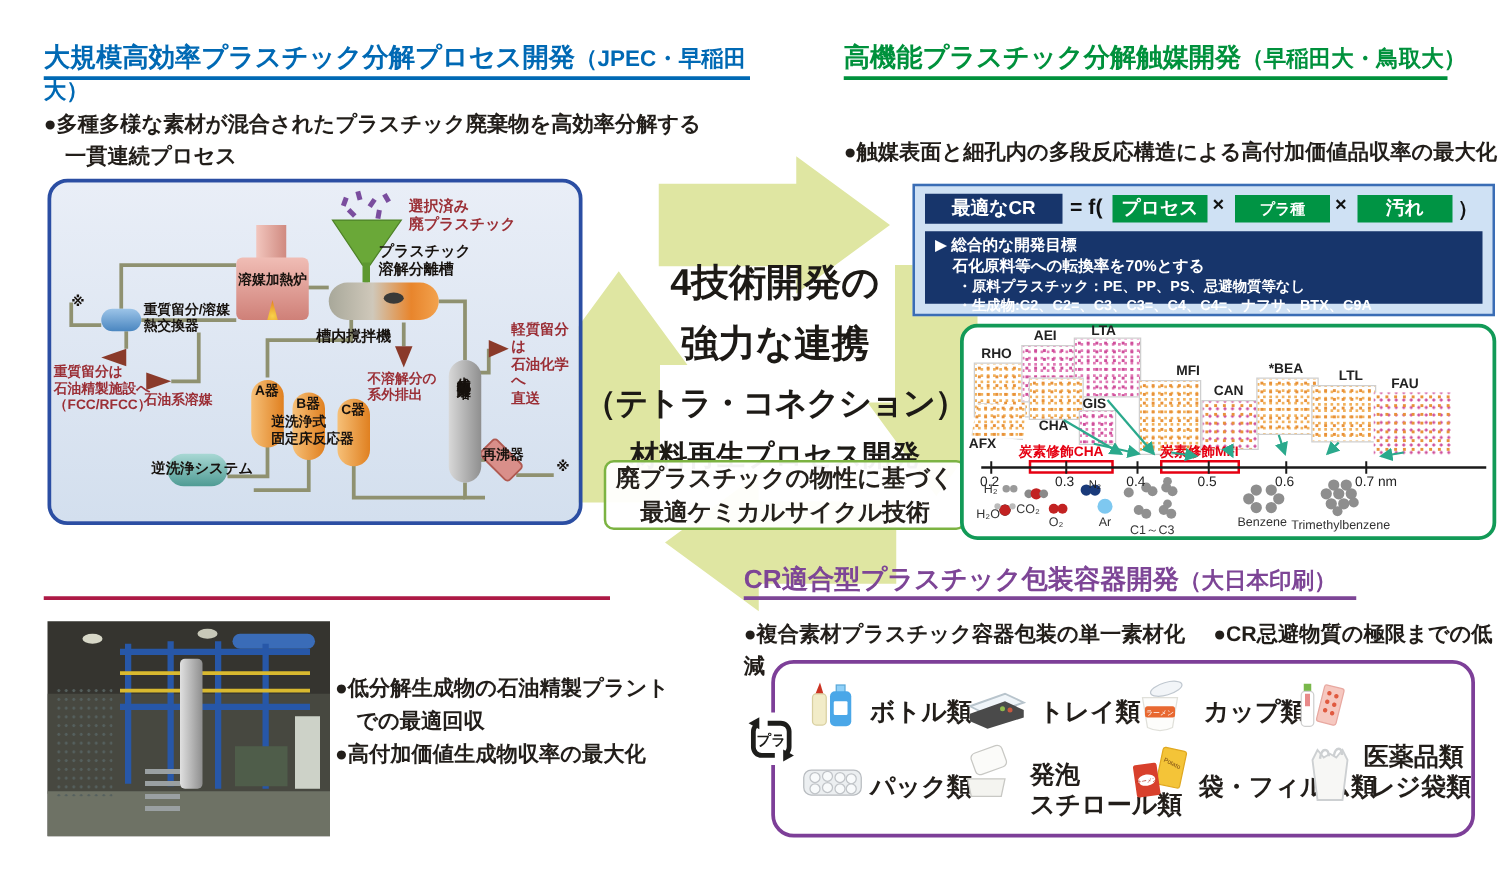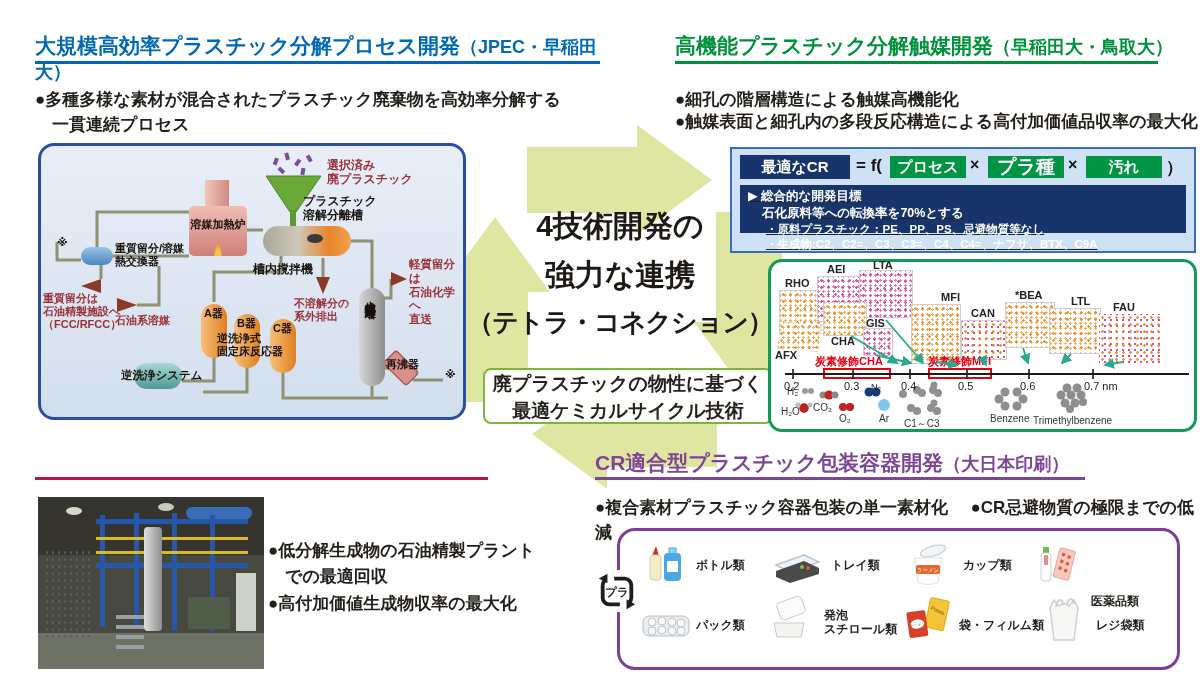--- a/index.html
+++ b/index.html
@@ -14,21 +14,21 @@
   .dl{font-size:11px;font-weight:bold;color:#17120e;line-height:1.2;}
   .dr{color:#9b2f36;}
   .zlab{font-size:11px;font-weight:bold;color:#222;}
   .tick{font-size:11px;color:#222;}
   .mlab{font-size:10px;color:#333;}
   .zs{position:absolute;background-color:#fff;border:1px solid #cfcfcf;}
   .zs-o{background-image:radial-gradient(circle,#e8923a 1.1px,rgba(0,0,0,0) 1.5px),radial-gradient(circle,#f2b25c 1px,rgba(0,0,0,0) 1.4px);background-size:7px 7px,5px 5px;background-position:0 0,3px 2px;}
   .zs-m{background-image:radial-gradient(circle,#cf4f9b 1.1px,rgba(0,0,0,0) 1.5px),radial-gradient(circle,#e07ab5 1px,rgba(0,0,0,0) 1.4px);background-size:7px 7px,5px 5px;background-position:0 0,3px 2px;}
   .zs-x{background-image:radial-gradient(circle,#e8923a 1.1px,rgba(0,0,0,0) 1.5px),radial-gradient(circle,#cf4f9b 1px,rgba(0,0,0,0) 1.4px);background-size:7px 7px,6px 6px;background-position:0 0,3px 3px;}
   .vessel{position:absolute;border-radius:13px;background:linear-gradient(90deg,#f6c078,#e08020);}
-  .cell-label{font-size:12px;font-weight:bold;color:#221e1a;line-height:1.2;}
+  .cell-label{font-size:20px;font-weight:bold;color:#221e1a;line-height:1.2;}
   .goal-line{color:#fff;font-weight:bold;}
   svg{display:block;}
 </style>
 </head>
 <body>
 
 <div id="stage">
 
   <svg class="abs" style="left:442px;top:117px;" width="360" height="380" viewBox="0 0 360 380">
     <g transform="translate(180,190)" fill="#dfe6a2">
@@ -129,41 +129,41 @@
 石油化学へ
 直送</span>
     <span class="abs dl" style="left:345px;top:212px;">再沸器</span>
     <span class="abs dl" style="left:404px;top:222px;">※</span>
   </div>
 
   <div class="abs" style="left:455px;top:206px;width:330px;text-align:center;color:#1d1a16;">
     <div style="font-size:30px;font-weight:bold;margin-bottom:8px;">4技術開発の</div>
     <div style="font-size:30px;font-weight:bold;margin-bottom:9px;">強力な連携</div>
     <div style="font-size:26px;font-weight:bold;margin-bottom:9px;letter-spacing:-1px;">（テトラ・コネクション）</div>
+    <div style="font-size:23px;font-weight:bold;">材料再生プロセス開発</div>
   </div>
   <div class="abs pre" style="left:483px;top:368px;width:290px;height:56px;background:rgba(255,255,255,0.95);border:2px solid #7cb342;border-radius:8px;box-sizing:border-box;font-size:19px;font-weight:bold;text-align:center;line-height:1.4;padding-top:1px;color:#25211c;">廃プラスチックの物性に基づく
 最適ケミカルサイクル技術</div>
 
   <div class="abs" style="left:675px;top:32px;width:520px;color:#00913c;">
     <span class="ttl">高機能プラスチック分解触媒開発</span><span class="org">（早稲田大・鳥取大）</span>
   </div>
   <div class="abs rule" style="left:675px;top:61px;width:483px;background:#00913c;"></div>
-  <div class="abs bul" style="left:675px;top:88px;">●細孔の階層構造による触媒高機能化</div>
   <div class="abs bul" style="left:675px;top:110px;">●触媒表面と細孔内の多段反応構造による高付加価値品収率の最大化</div>
 
   <div class="abs" style="left:730px;top:147px;width:466px;height:106px;background:#cfe1f4;border:2px solid #3a6db5;box-sizing:border-box;">
     <div class="abs" style="left:8px;top:6px;width:110px;height:24px;background:#17356b;color:#fff;font-weight:bold;font-size:15px;text-align:center;line-height:24px;">最適なCR</div>
     <span class="abs" style="left:124px;top:7px;font-size:17px;font-weight:bold;color:#111;">= f(</span>
     <div class="abs" style="left:158px;top:7px;width:76px;height:22px;background:#009444;color:#fff;font-weight:bold;font-size:15px;text-align:center;line-height:22px;">プロセス</div>
     <span class="abs" style="left:238px;top:7px;font-size:16px;font-weight:bold;color:#111;">×</span>
-    <div class="abs" style="left:256px;top:7px;width:76px;height:22px;background:#009444;color:#fff;font-weight:bold;font-size:19px;text-align:center;line-height:22px;">プラ種</div>
+    <div class="abs" style="left:256px;top:7px;width:76px;height:22px;background:#009444;color:#fff;font-weight:bold;font-size:12px;text-align:center;line-height:22px;">プラ種</div>
     <span class="abs" style="left:336px;top:7px;font-size:16px;font-weight:bold;color:#111;">×</span>
     <div class="abs" style="left:354px;top:7px;width:76px;height:22px;background:#009444;color:#fff;font-weight:bold;font-size:15px;text-align:center;line-height:22px;">汚れ</div>
     <span class="abs" style="left:434px;top:7px;font-size:17px;font-weight:bold;color:#111;">）</span>
-    <div class="abs" style="left:8px;top:36px;width:446px;height:48px;background:#17356b;padding:3px 8px;box-sizing:border-box;text-decoration:underline;">
+    <div class="abs" style="left:8px;top:36px;width:446px;height:58px;background:#17356b;padding:3px 8px;box-sizing:border-box;">
       <div class="goal-line" style="font-size:12.5px;">▶ 総合的な開発目標</div>
       <div class="goal-line" style="font-size:12.5px;padding-left:14px;">石化原料等への転換率を70%とする</div>
       <div class="goal-line" style="font-size:11.5px;padding-left:18px;">・原料プラスチック：PE、PP、PS、忌避物質等なし</div>
       <div class="goal-line" style="font-size:11.5px;padding-left:18px;">・生成物:C2、C2=、C3、C3=、C4、C4=、ナフサ、BTX、C9A</div>
     </div>
   </div>
 
   <div class="abs" style="left:768px;top:259px;width:429px;height:173px;background:#fff;border:3px solid #129a57;border-radius:14px;box-sizing:border-box;">
 
     <div class="zs zs-o" style="left:8px;top:28px;width:52px;height:42px;"></div>

